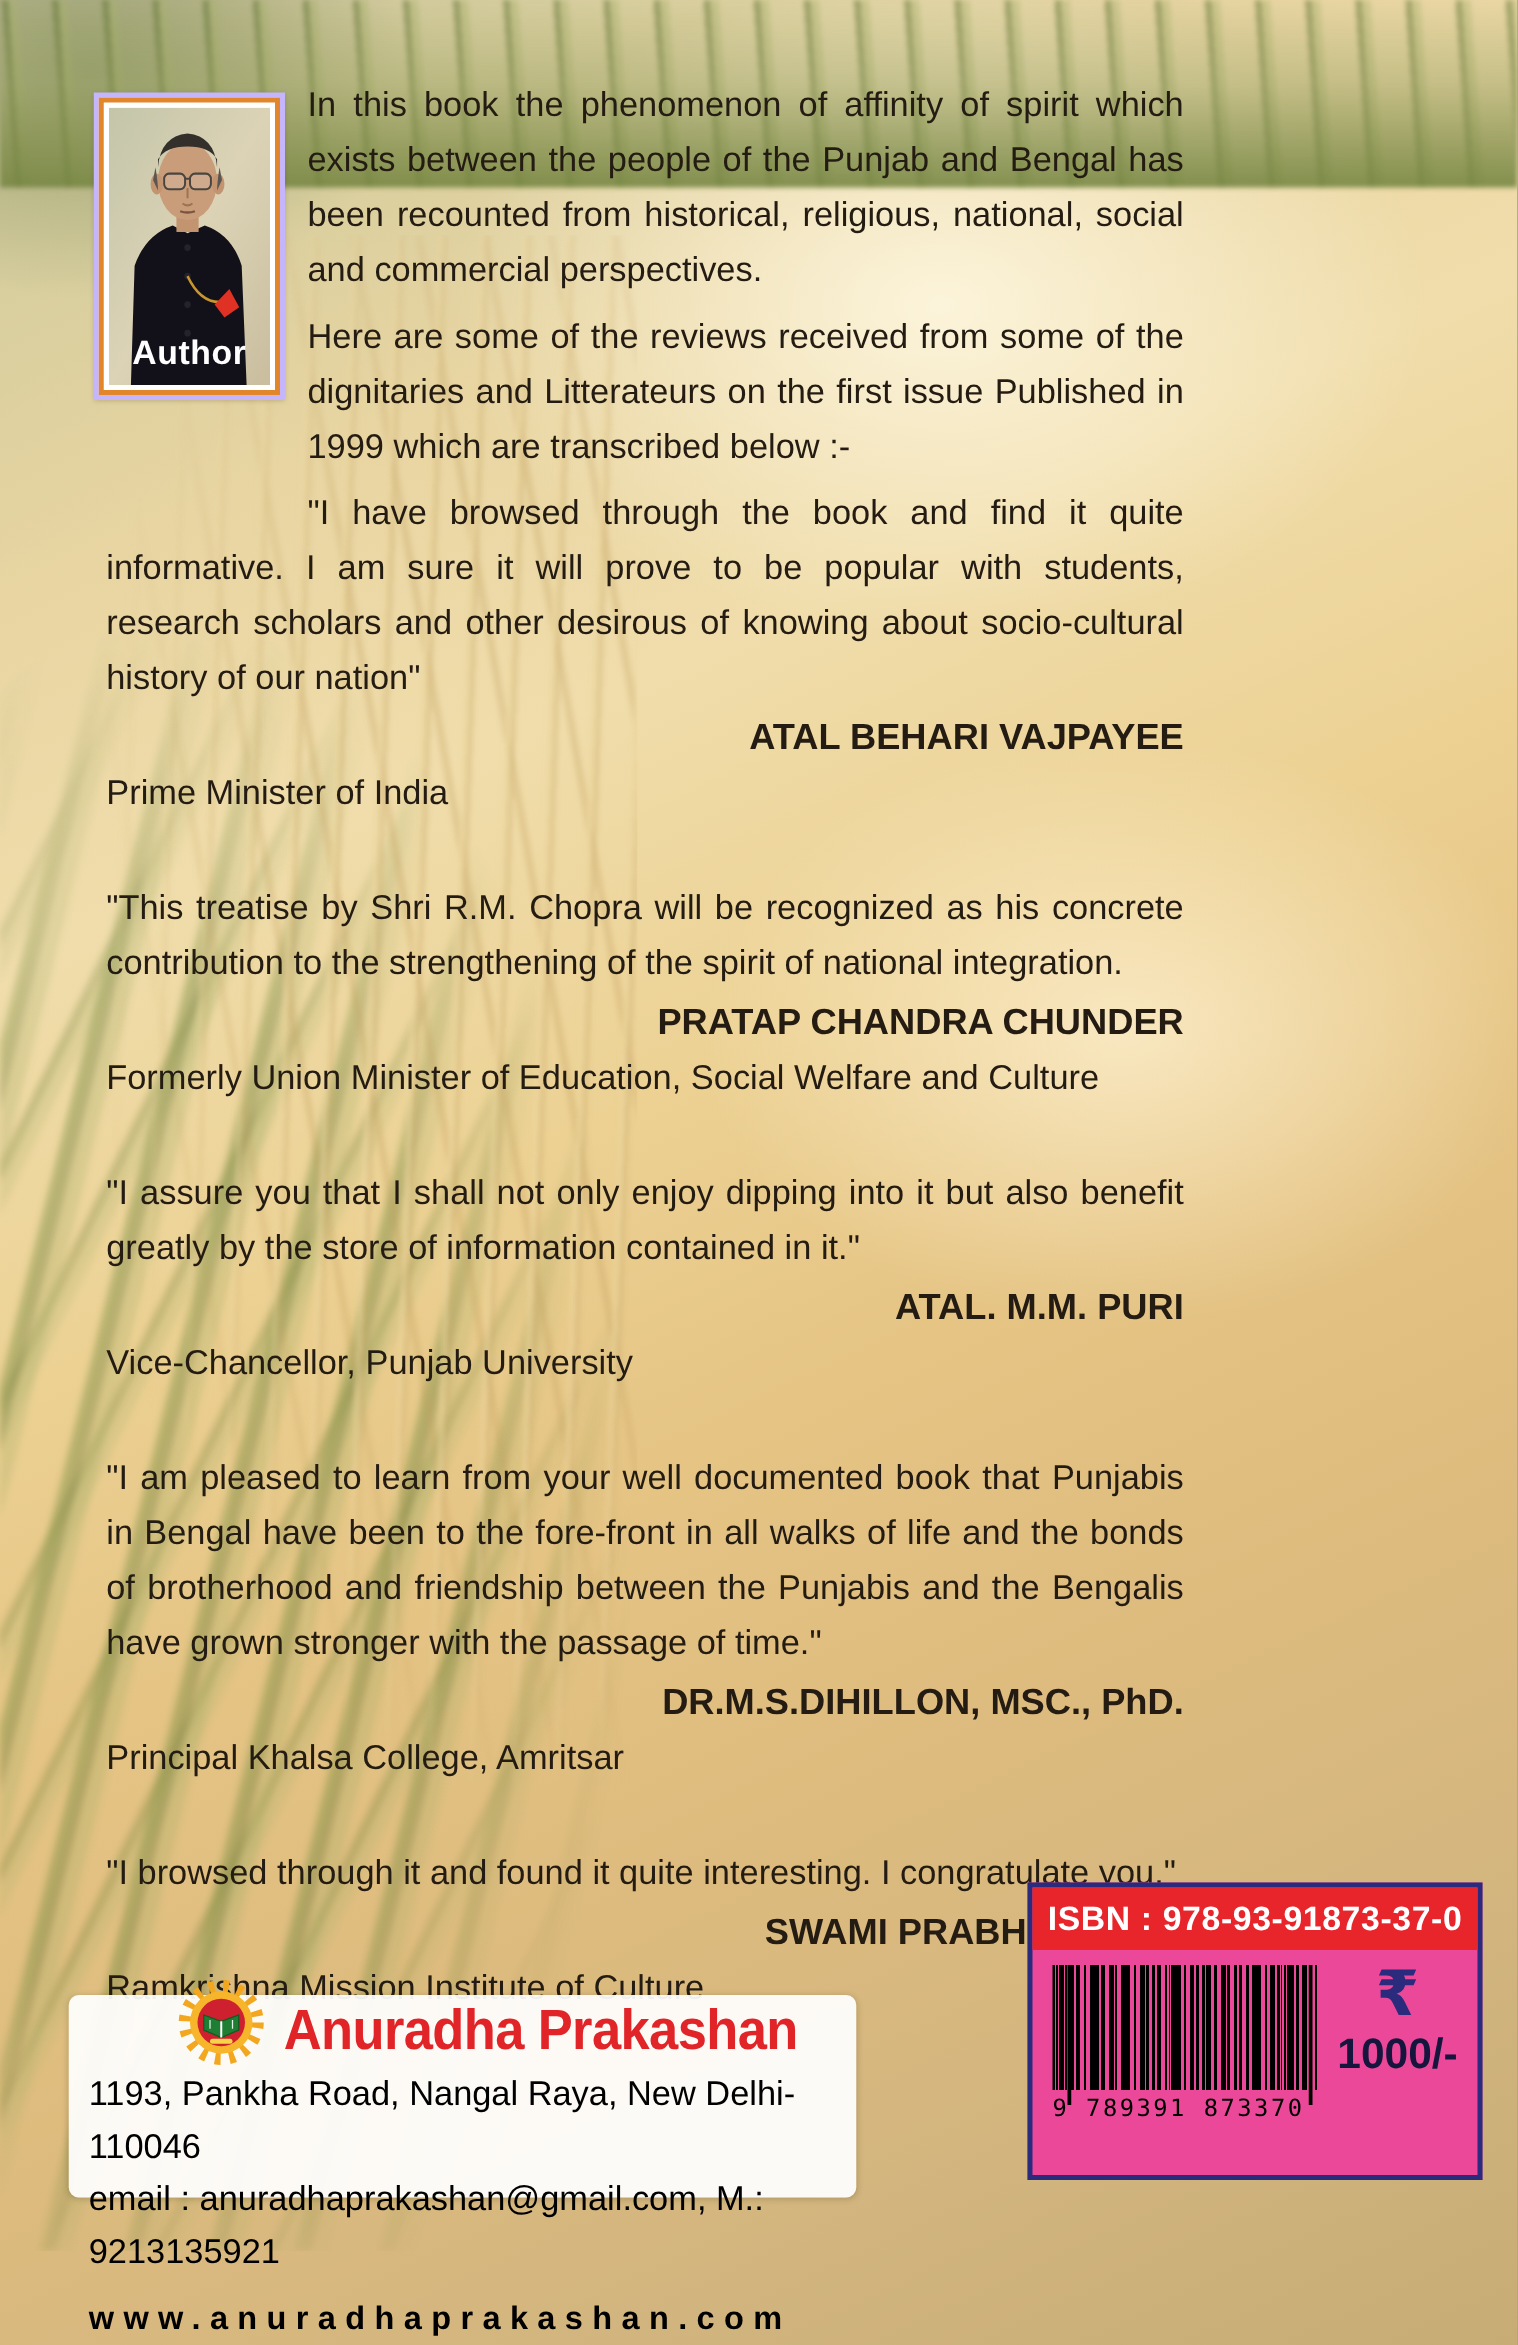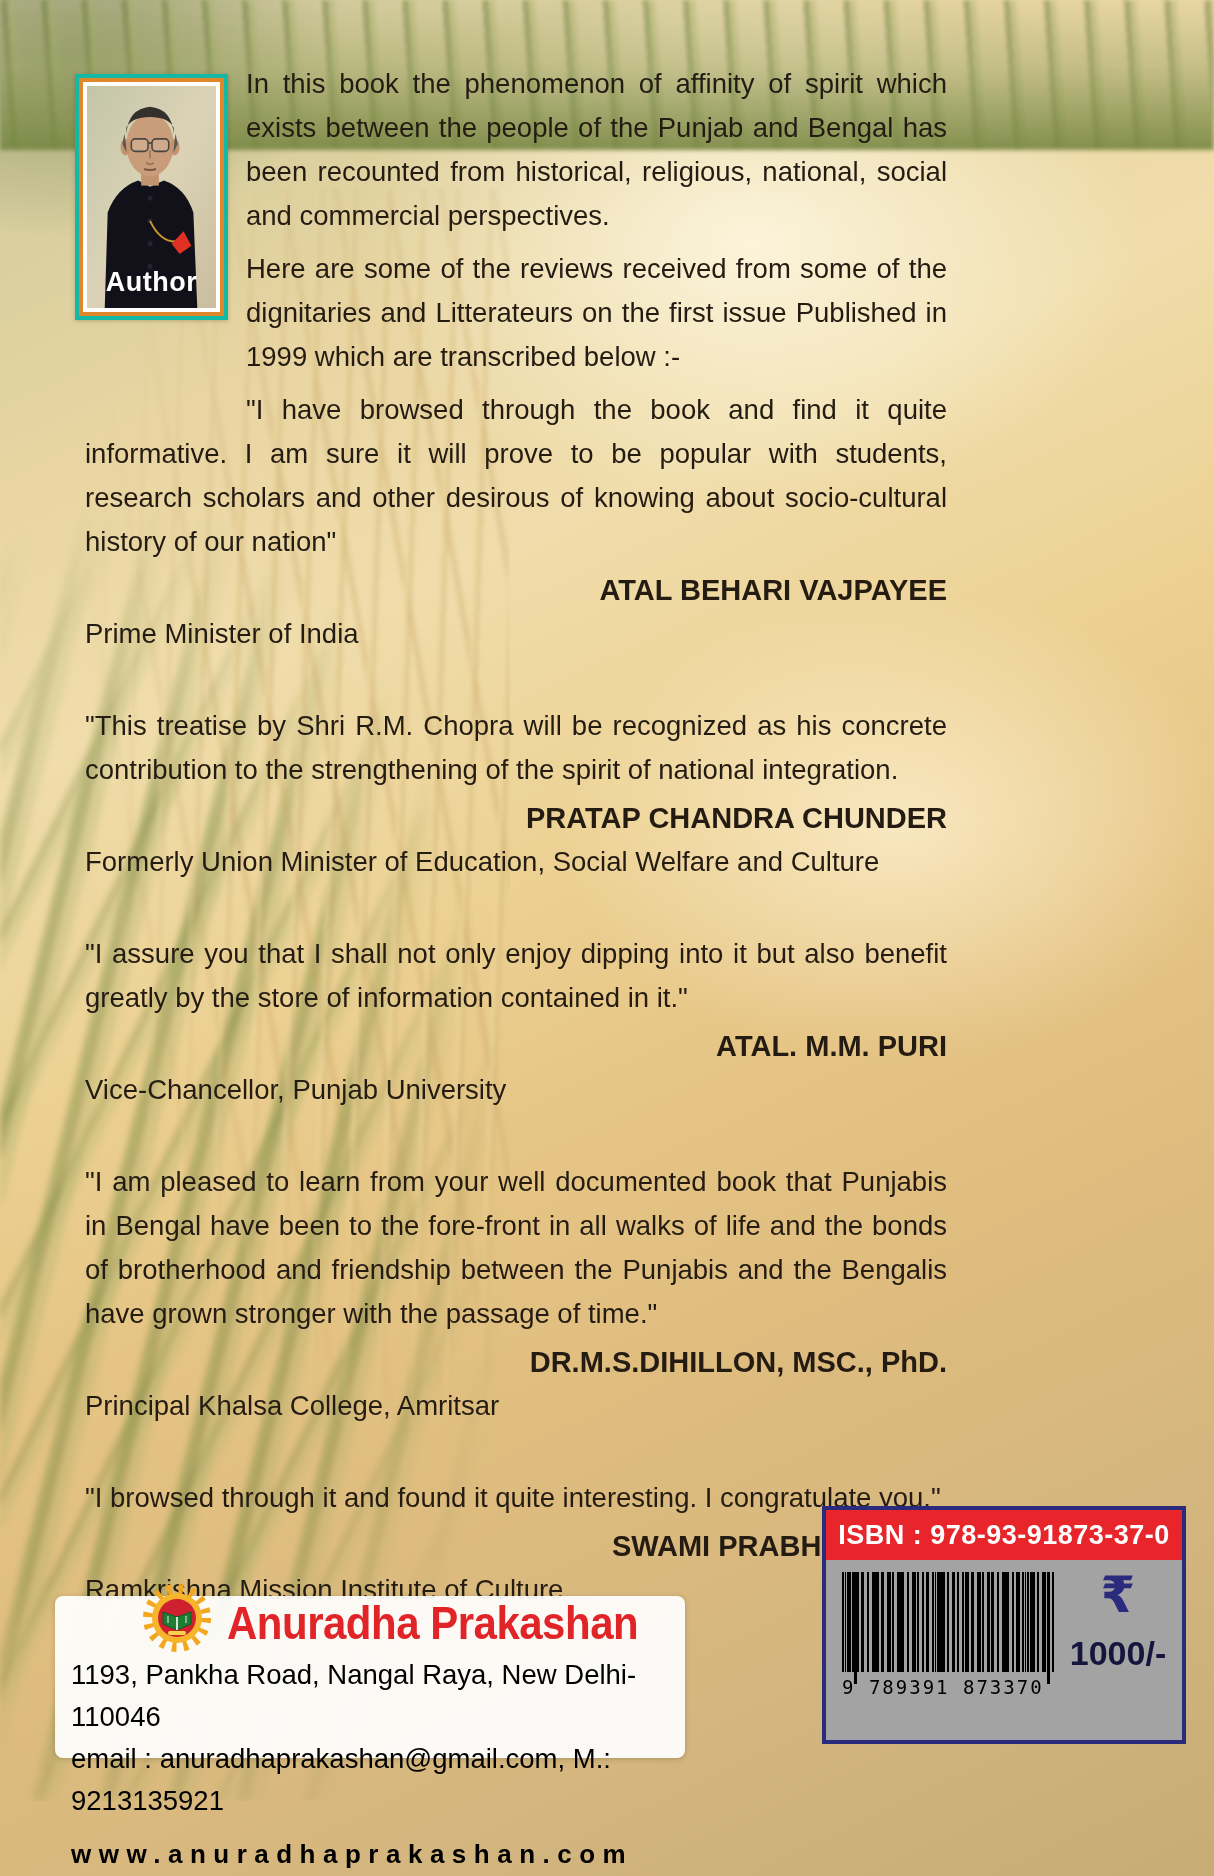--- a/index.html
+++ b/index.html
@@ -24,57 +24,57 @@
        repeating-linear-gradient(92deg,rgba(224,198,142,0) 0 10px,rgba(236,214,158,.8) 10px 14px,rgba(203,172,110,.55) 14px 18px,rgba(224,198,142,0) 18px 34px),
        repeating-linear-gradient(80deg,rgba(214,184,126,0) 0 22px,rgba(196,160,96,.4) 22px 28px,rgba(214,184,126,0) 28px 52px);
      -webkit-mask-image:radial-gradient(ellipse 80% 75% at 78% 45%,#000 40%,transparent 80%);
      mask-image:radial-gradient(ellipse 80% 75% at 78% 45%,#000 40%,transparent 80%);}
   .bg-bottom{left:0;bottom:0;width:100%;height:150px;filter:blur(2px);
      background:linear-gradient(to top,rgba(118,134,66,.9),rgba(150,158,95,.45) 55%,rgba(150,158,95,0)),
        repeating-linear-gradient(86deg,rgba(90,110,45,0) 0 12px,rgba(90,110,45,.5) 12px 17px,rgba(168,178,108,.4) 17px 24px,rgba(90,110,45,0) 24px 40px);}
 
   
   .photo-frame{float:left;width:153px;height:246px;margin:12px 18px 86px -10px;
-     background:#14b8a6;padding:4px;box-sizing:border-box;box-shadow:0 1px 4px rgba(60,40,10,.25);}
+     background:#c4b5fd;padding:4px;box-sizing:border-box;box-shadow:0 1px 4px rgba(60,40,10,.25);}
   .photo-orange{width:100%;height:100%;border:4px solid #e2862c;background:#fff;
      padding:4px;box-sizing:border-box;}
   .photo{position:relative;width:100%;height:100%;overflow:hidden;}
   .photo svg{position:absolute;inset:0;width:100%;height:100%;}
   .author-label{position:absolute;left:0;right:0;bottom:4px;text-align:center;
      color:#fff;font-weight:bold;font-size:27px;letter-spacing:.5px;}
 
   
   .content{position:absolute;left:85px;top:62px;width:862px;color:#241c12;
      font-size:27.5px;line-height:44px;}
   .content p{margin:0 0 9px;text-align:justify;}
   .review{margin-top:48px;}
   .review.first{margin-top:0;}
   .review .quote{margin:0;text-align:justify;}
   .attr-name{font-weight:bold;text-align:right;font-size:29px;line-height:44px;margin-top:4px;}
   .attr-title{font-size:27.5px;line-height:44px;}
 
   
   .isbn-box{position:absolute;left:822px;top:1506px;width:364px;height:238px;
-     background:#a3a3a3;border:4px solid #2b2b7e;box-sizing:border-box;}
+     background:#ec4899;border:4px solid #2b2b7e;box-sizing:border-box;}
   .isbn-header{height:50px;background:#e8252b;color:#fff;font-weight:bold;font-size:27px;
      display:flex;align-items:center;justify-content:center;letter-spacing:.5px;}
   .isbn-body{position:relative;height:176px;}
   .barcode{position:absolute;left:16px;top:12px;width:214px;}
   .bars{position:relative;height:100px;
      background-image:
        repeating-linear-gradient(90deg,#000 0 2px,transparent 2px 5px),
        repeating-linear-gradient(90deg,transparent 0 3px,#000 3px 4px,transparent 4px 9px),
        repeating-linear-gradient(90deg,transparent 0 6px,#000 6px 9px,transparent 9px 13px);}
   .bars:before,.bars:after{content:"";position:absolute;top:0;width:3px;height:112px;background:#000;}
   .bars:before{left:12px;} .bars:after{right:6px;}
   .barcode-digits{margin-top:4px;font-family:"DejaVu Sans Mono",monospace;font-size:19px;
      letter-spacing:2px;color:#000;white-space:nowrap;}
   .price{position:absolute;right:12px;top:6px;width:104px;text-align:center;}
   .rupee{color:#2b2b7e;font-family:"DejaVu Sans",sans-serif;font-weight:bold;font-size:50px;line-height:58px;}
-  .amount{color:#15153e;font-weight:bold;font-size:34px;margin-top:10px;}
+  .amount{color:#15153e;font-weight:bold;font-size:34px;}
 
   
   .pub-box{position:absolute;left:55px;top:1596px;width:630px;height:162px;
      background:rgba(255,255,255,.93);border-radius:8px;box-shadow:0 1px 5px rgba(60,50,20,.25);}
   .pub-logo{position:absolute;left:86px;top:-14px;width:72px;height:72px;}
   .pub-name{margin:2px 0 0 172px;color:#e02427;font-weight:bold;font-size:42px;
      white-space:nowrap;transform:scaleY(1.08);transform-origin:top left;letter-spacing:-.5px;}
   .pub-lines{margin:8px 0 0 16px;color:#000000;font-size:27.5px;line-height:42px;}
   .pub-website{font-weight:bold;letter-spacing:7.5px;font-size:26px;margin-top:11px;}
 </style>

